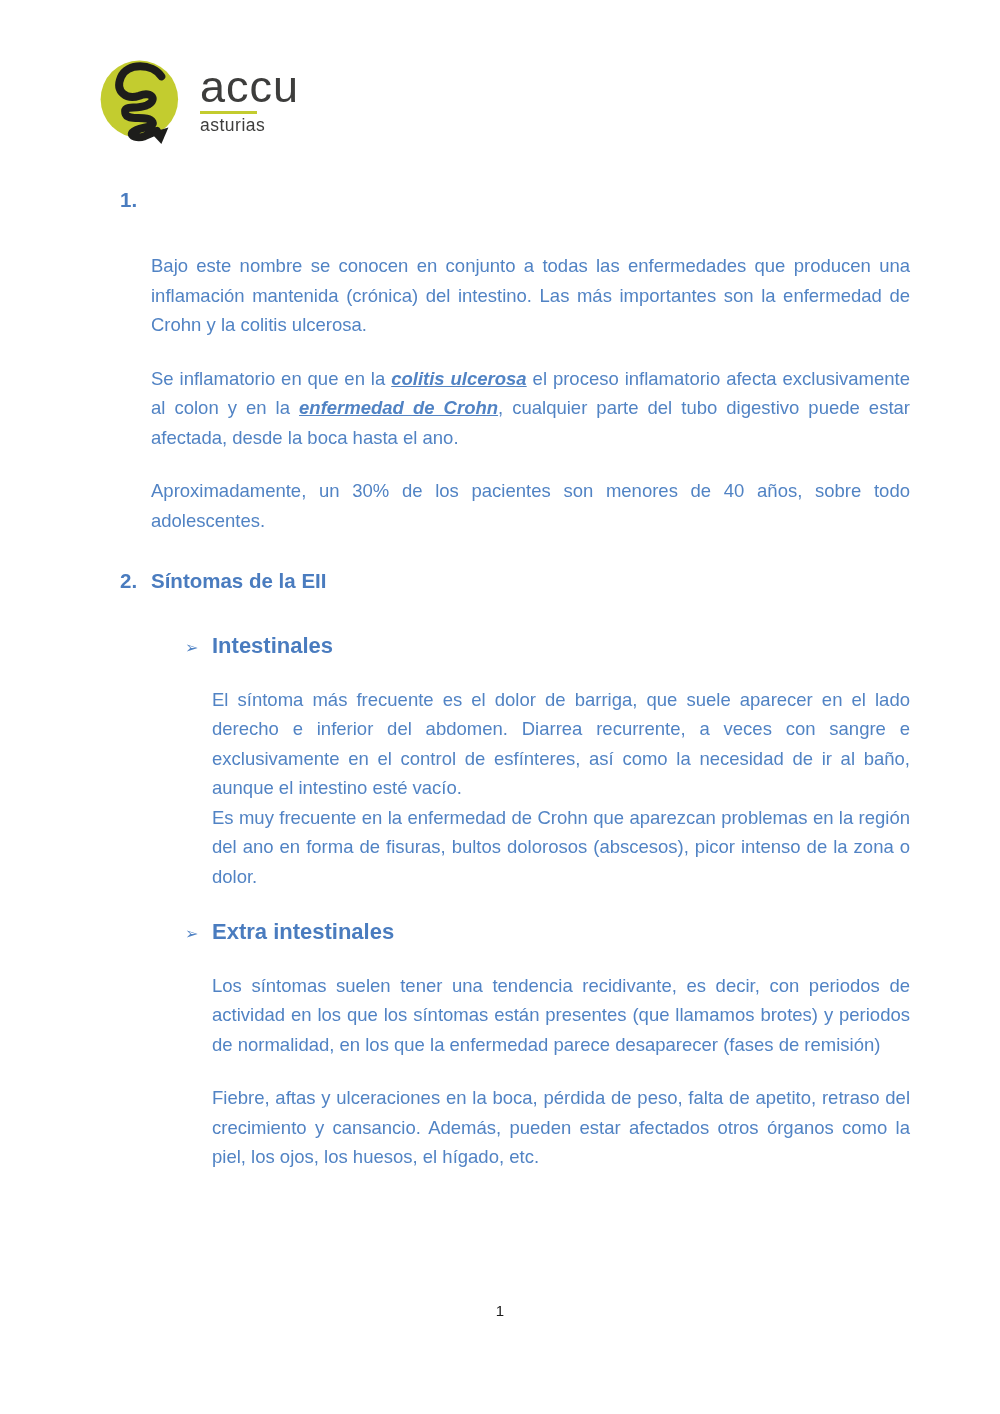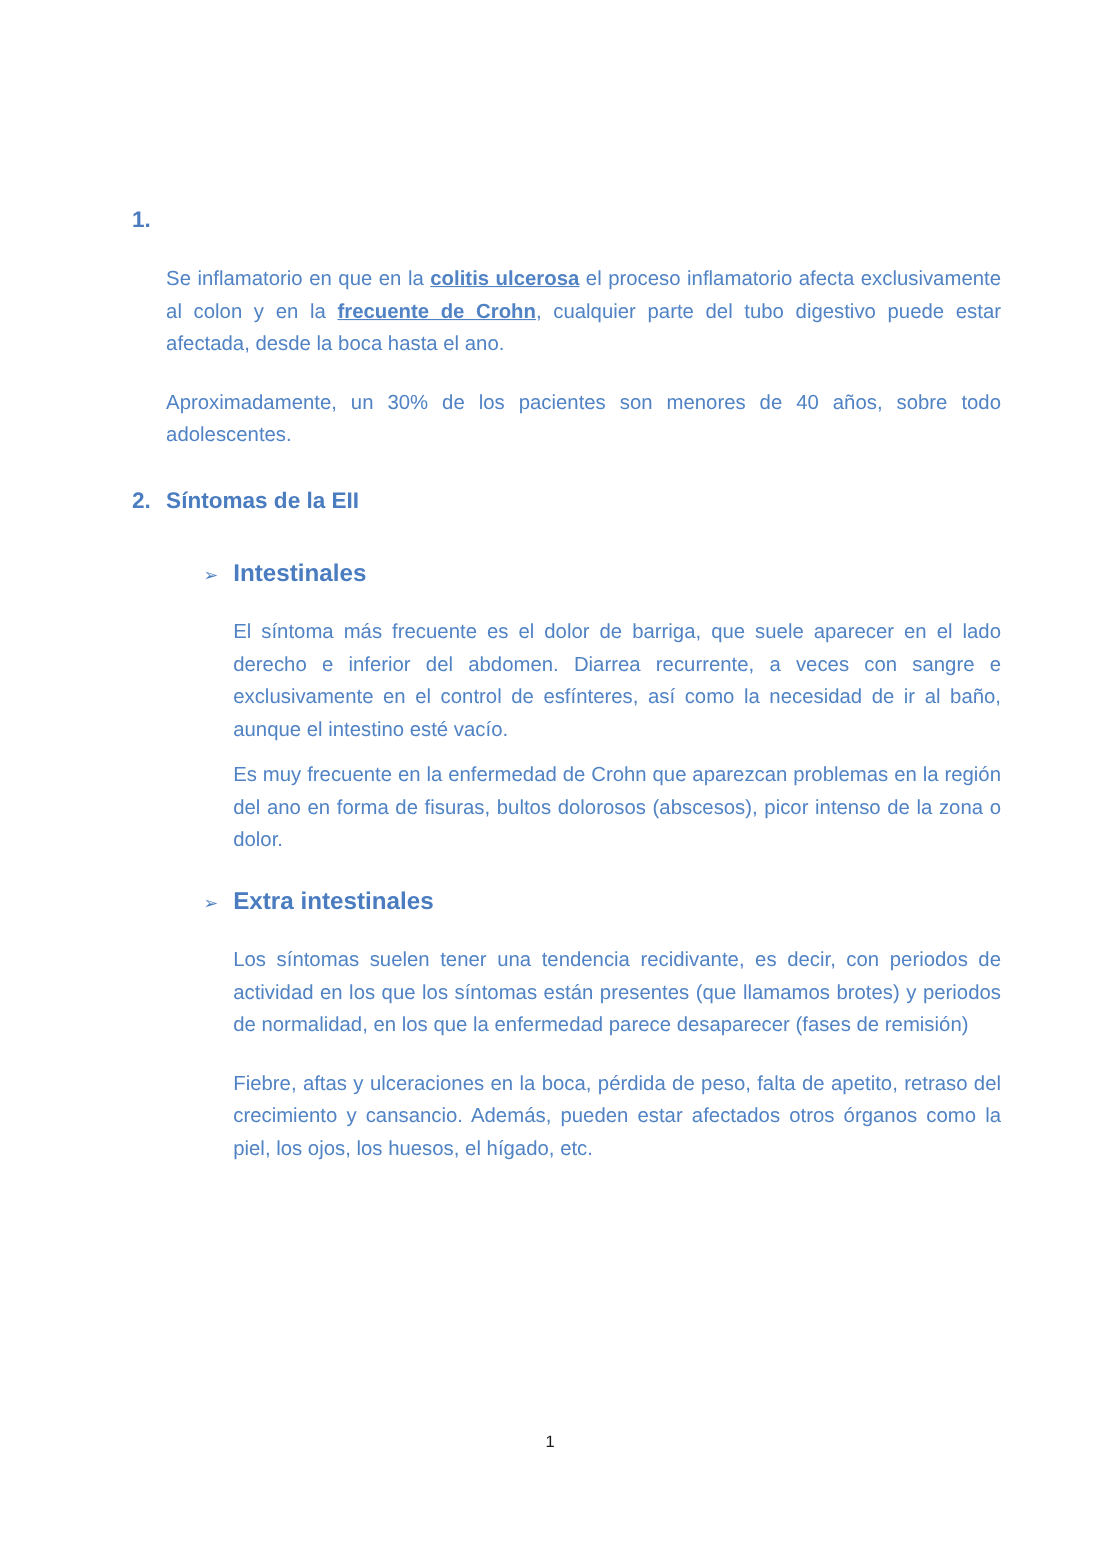--- a/index.html
+++ b/index.html
@@ -67,20 +67,21 @@
   p.body-par {
     margin: 24px 0 0 0;
     color: var(--body-blue, #5183c4);
     font-size: 18.5px;
     line-height: 29.5px;
     text-align: justify;
   }
   p.first-par { margin-top: 37px; }
   .term {
     font-weight: bold;
+    font-style: italic;
     text-decoration: underline;
   }
 
   .bullet-row {
     display: flex;
     align-items: baseline;
     margin: 36px 0 0 34px;
     color: var(--heading-blue, #4a7cbf);
   }
   .bullet-row.second { margin-top: 26px; }
@@ -89,47 +90,68 @@
     width: 27px;
     font-size: 16px;
     color: var(--body-blue, #5183c4);
   }
   .bullet-label {
     font-size: 22px;
     line-height: 29.5px;
     font-weight: bold;
   }
   p.indent-par { margin-left: 61px; }
-  p.tight { margin-top: 12px; }
+  p.tight { margin-top: 0; }
 
   
   .page-footer {
     position: absolute;
     top: 1302px;
     left: 0;
     width: 1000px;
     text-align: center;
     color: var(--page-number, #1a1a1a);
     font-size: 15px;
   }
 </style>
 </head>
 <body>
 
 <div class="page">
 
+  <header class="logo">
+    <svg class="logo-mark" viewBox="0 0 100 100" aria-hidden="true">
+      <circle cx="47" cy="48" r="44" fill="var(--logo-yellow, #c3cc2f)"></circle>
+      <path d="M72 22
+               C 62 7, 33 6, 26 23
+               C 19 40, 33 49, 47 44
+               C 62 38, 68 50, 55 55
+               C 41 60, 29 54, 31 64
+               C 33 74, 57 65, 62 74
+               C 65 81, 45 79, 39 86
+               C 36 90, 45 93, 53 90
+               L 67 84" fill="none" stroke="var(--logo-ink, #1d1d1b)" stroke-width="9" stroke-linecap="round" stroke-linejoin="round"></path>
+      <path d="M60 86 L 80 80 L 72 99 Z" fill="var(--logo-ink, #1d1d1b)"></path>
+    </svg>
+    <div class="logo-text">
+      <div class="logo-brand">accu</div>
+      <div class="logo-rule"></div>
+      <div class="logo-region">asturias</div>
+    </div>
+  </header>
 
   <main class="content">
 
     <h1 class="sec-heading">
       <span class="h-num">1.</span>
     </h1>
 
+    <p class="body-par first-par">Bajo este nombre se conocen en conjunto a todas las enfermedades que producen una inflamación mantenida (crónica) del intestino. Las más importantes son la enfermedad de Crohn y la colitis ulcerosa.</p>
 
-    <p class="body-par"><span>Se inflamatorio en que en la </span><span class="term">colitis ulcerosa</span><span> el proceso inflamatorio afecta exclusivamente al colon y en la </span><span class="term">frecuente de Crohn</span><span>, cualquier parte del tubo digestivo puede estar afectada, desde la boca hasta el ano.</span></p>
+    <p class="body-par"><span>Se inflamatorio en que en la </span><span class="term">colitis ulcerosa</span><span> el proceso inflamatorio afecta exclusivamente al colon y en la </span><span class="term">enfermedad de Crohn</span><span>, cualquier parte del tubo digestivo puede estar afectada, desde la boca hasta el ano.</span></p>
 
     <p class="body-par">Aproximadamente, un 30% de los pacientes son menores de 40 años, sobre todo adolescentes.</p>
 
     <h2 class="sec-heading">
       <span class="h-num">2.</span>
       <span>Síntomas de la EII</span>
     </h2>
 
     <div class="bullet-row">
       <span class="bullet-marker">➢</span>

